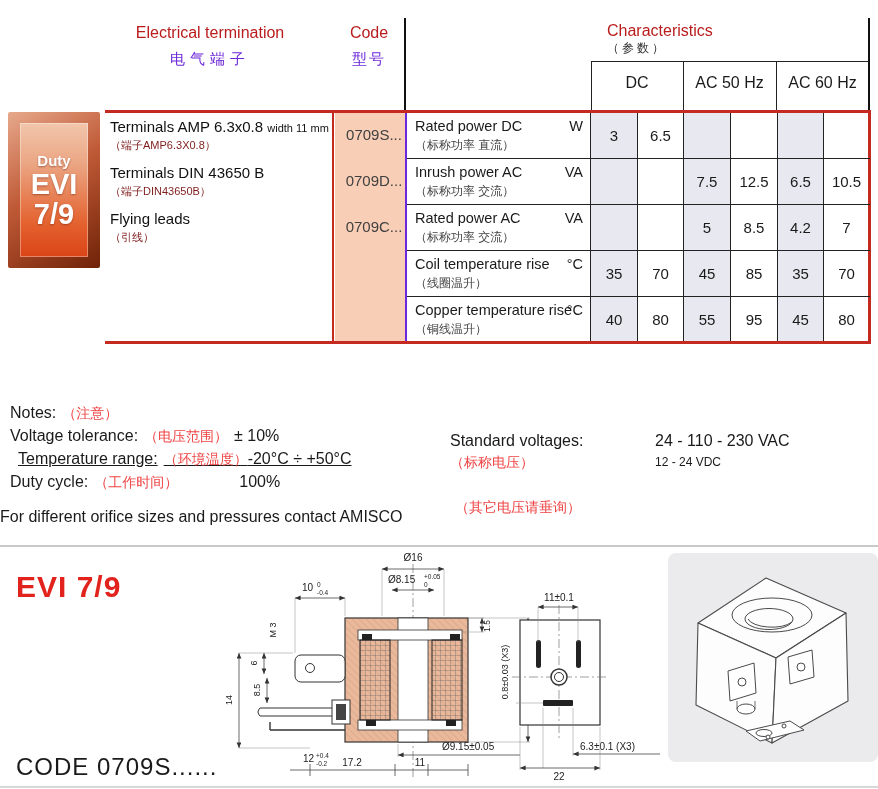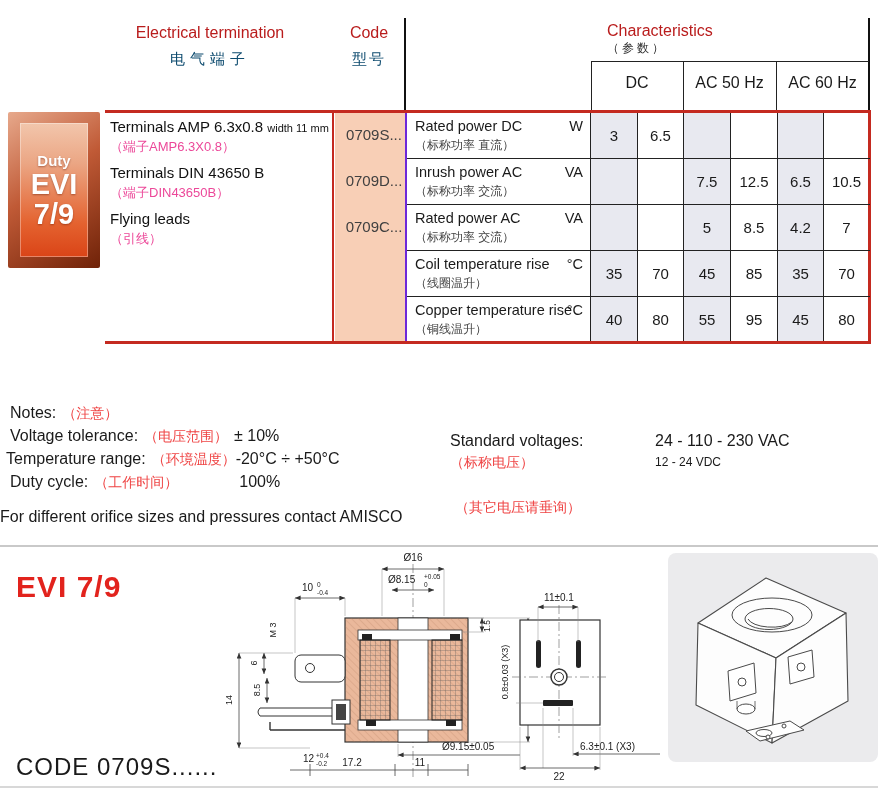--- a/index.html
+++ b/index.html
@@ -4,21 +4,21 @@
 <style>
   * { margin:0; padding:0; box-sizing:border-box; }
   html,body { background:#fff; }
   .page {
     position:relative; width:878px; height:789px; overflow:hidden;
     font-family:"Liberation Sans", sans-serif; color:#1a1a1a; background:#fff;
   }
   .abs { position:absolute; }
   .ctr { text-align:center; }
   .hdr-en { font-size:16px; color:#b91c1c; }
-  .hdr-zh { font-size:15px; letter-spacing:5px; color:#0c4a6e; }
+  .hdr-zh { font-size:15px; letter-spacing:5px; color:#6d28d9; }
   .vline-black { background:#111; }
   .hline-black { background:#222; }
   .red { background:#c42a20; }
   
   .badge {
     left:8px; top:112px; width:92px; height:156px;
     background:linear-gradient(145deg,#e7a98c 0%,#c05a36 45%,#6f2208 100%);
     padding:11px 12px; border-radius:2px;
   }
   .badge-inner {
@@ -26,21 +26,21 @@
     background:linear-gradient(180deg,#f2c6ac 0%,#eba684 30%,#e4622f 75%,#da4417 100%);
     display:flex; flex-direction:column; align-items:center; justify-content:center;
     box-shadow:inset 0 0 0 1px rgba(255,255,255,.35);
   }
   .badge-coil { font-size:15px; font-weight:bold; color:#fff; text-shadow:0 1px 2px rgba(90,20,0,.45); }
   .badge-big  { font-size:29px; font-weight:bold; color:#fff; line-height:30px; text-shadow:0 1px 2px rgba(90,20,0,.45); }
   
   .term-item { left:110px; width:225px; }
   .term-en { font-size:15px; color:#111; white-space:nowrap; }
   .term-en small { font-size:11px; }
-  .term-zh { font-size:13px; color:#ec4899; margin-top:3px; }
+  .term-zh { font-size:11px; color:#7f1d1d; margin-top:3px; }
   .code-cell { left:335px; width:78px; text-align:center; font-size:15px; color:#404040; }
   .peach { background:#f8cfb6; }
   
   .char-table { left:405px; top:113px; width:465px; height:228px; border-left:2px solid #6d28d9; }
   .char-row { position:relative; height:46px; border-bottom:1px solid #222; display:flex; }
   .char-row:last-child { height:44px; border-bottom:none; }
   .char-label { position:relative; width:183px; }
   .char-en { position:absolute; left:8px; top:5px; font-size:14.5px; white-space:nowrap; }
   .char-zh { position:absolute; left:8px; top:24px; font-size:12px; color:#444; white-space:nowrap; }
   .char-unit { position:absolute; right:7px; top:5px; font-size:14.5px; }
@@ -196,21 +196,21 @@
 
   <div class="abs note-line" style="left:10px; top:404px;">
     <span>Notes:</span>
     <span class="note-zh">（注意）</span>
   </div>
   <div class="abs note-line" style="left:10px; top:427px;">
     <span>Voltage tolerance:</span>
     <span class="note-zh">（电压范围）</span>
     <span>± 10%</span>
   </div>
-  <div class="abs note-line" style="left:6px; top:450px;">
+  <div class="abs note-line" style="left:18px; top:450px;text-decoration:underline;">
     <span>Temperature range:</span>
     <span class="note-zh" style="margin-right:-6px;">（环境温度）</span>
     <span>-20°C ÷ +50°C</span>
   </div>
   <div class="abs note-line" style="left:10px; top:473px;">
     <span>Duty cycle:</span>
     <span class="note-zh">（工作时间）</span>
     <span style="margin-left:55px;">100%</span>
   </div>
   <div class="abs" style="left:0; top:508px; font-size:16px;">For different orifice sizes and pressures contact AMISCO</div>

